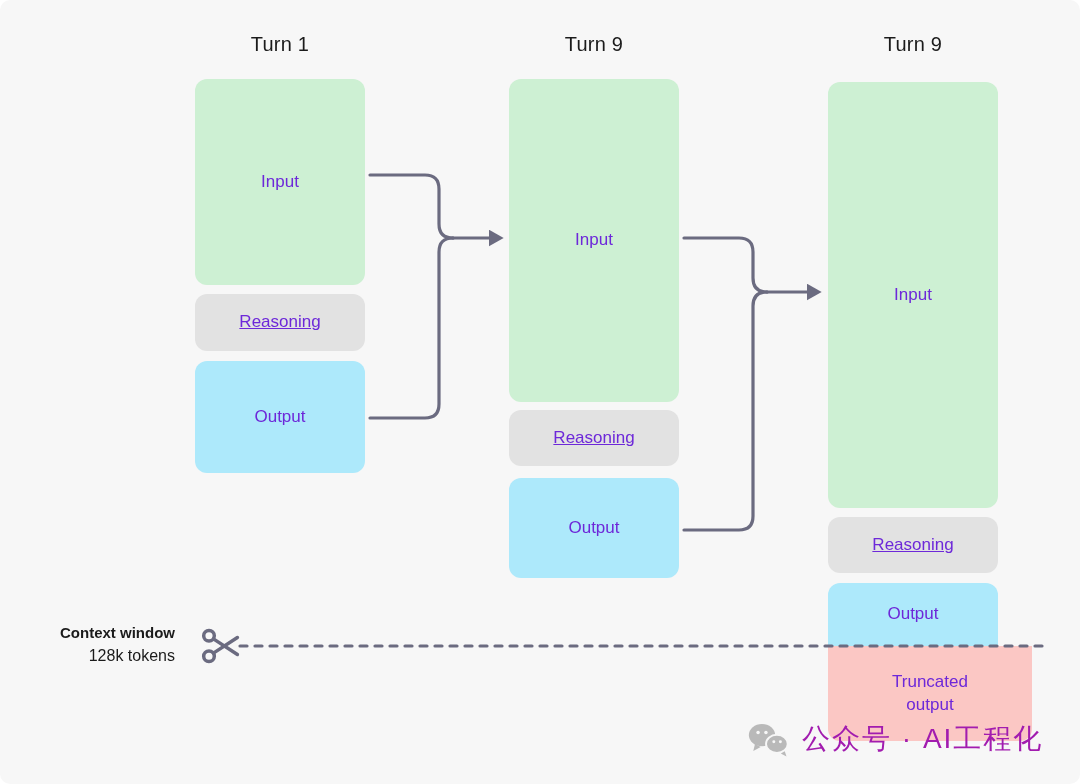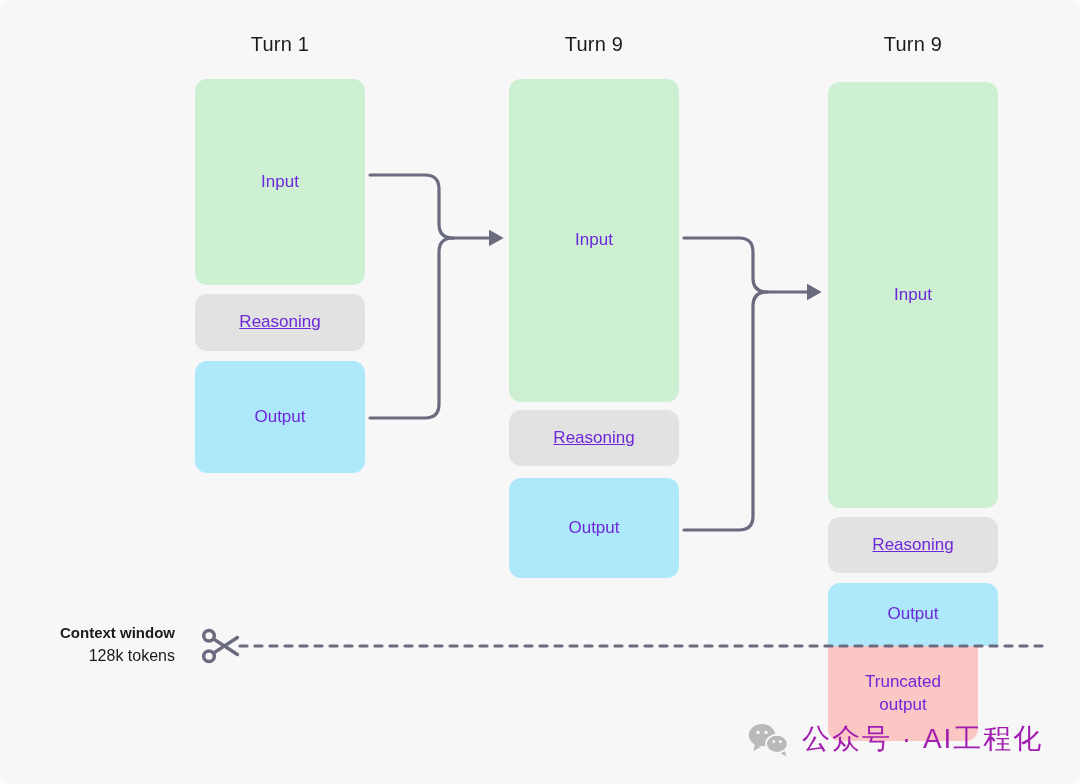--- a/index.html
+++ b/index.html
@@ -121,21 +121,21 @@
   <div class="block gray" style="left:195px; top:294px; width:170px; height:57px;">Reasoning</div>
   <div class="block blue" style="left:195px; top:361px; width:170px; height:112px;">Output</div>
 
   <div class="block green" style="left:509px; top:79px; width:170px; height:323px;">Input</div>
   <div class="block gray" style="left:509px; top:410px; width:170px; height:56px;">Reasoning</div>
   <div class="block blue" style="left:509px; top:478px; width:170px; height:100px;">Output</div>
 
   <div class="block green" style="left:828px; top:82px; width:170px; height:426px;">Input</div>
   <div class="block gray" style="left:828px; top:517px; width:170px; height:56px;">Reasoning</div>
   <div class="block blue flush-bottom" style="left:828px; top:583px; width:170px; height:63px;">Output</div>
-  <div class="block pink trunc" style="left:828px; top:646px; width:150px; height:95px; white-space:pre-line;">Truncated
+  <div class="block pink trunc" style="left:828px; top:646px; width:204px; height:95px; white-space:pre-line;">Truncated
 output</div>
 
   <svg class="connector" viewBox="0 0 1080 784" xmlns="http://www.w3.org/2000/svg">
     <defs>
       <marker id="arrowhead" markerWidth="7" markerHeight="7" refX="2.2" refY="2.6" orient="auto" markerUnits="strokeWidth">
         <path d="M0,0 L0,5.2 L4.6,2.6 z" fill="#6b6b80"></path>
       </marker>
     </defs>
 
     <g fill="none" stroke="#6b6b80" stroke-width="3.2" stroke-linecap="round" stroke-linejoin="round">

